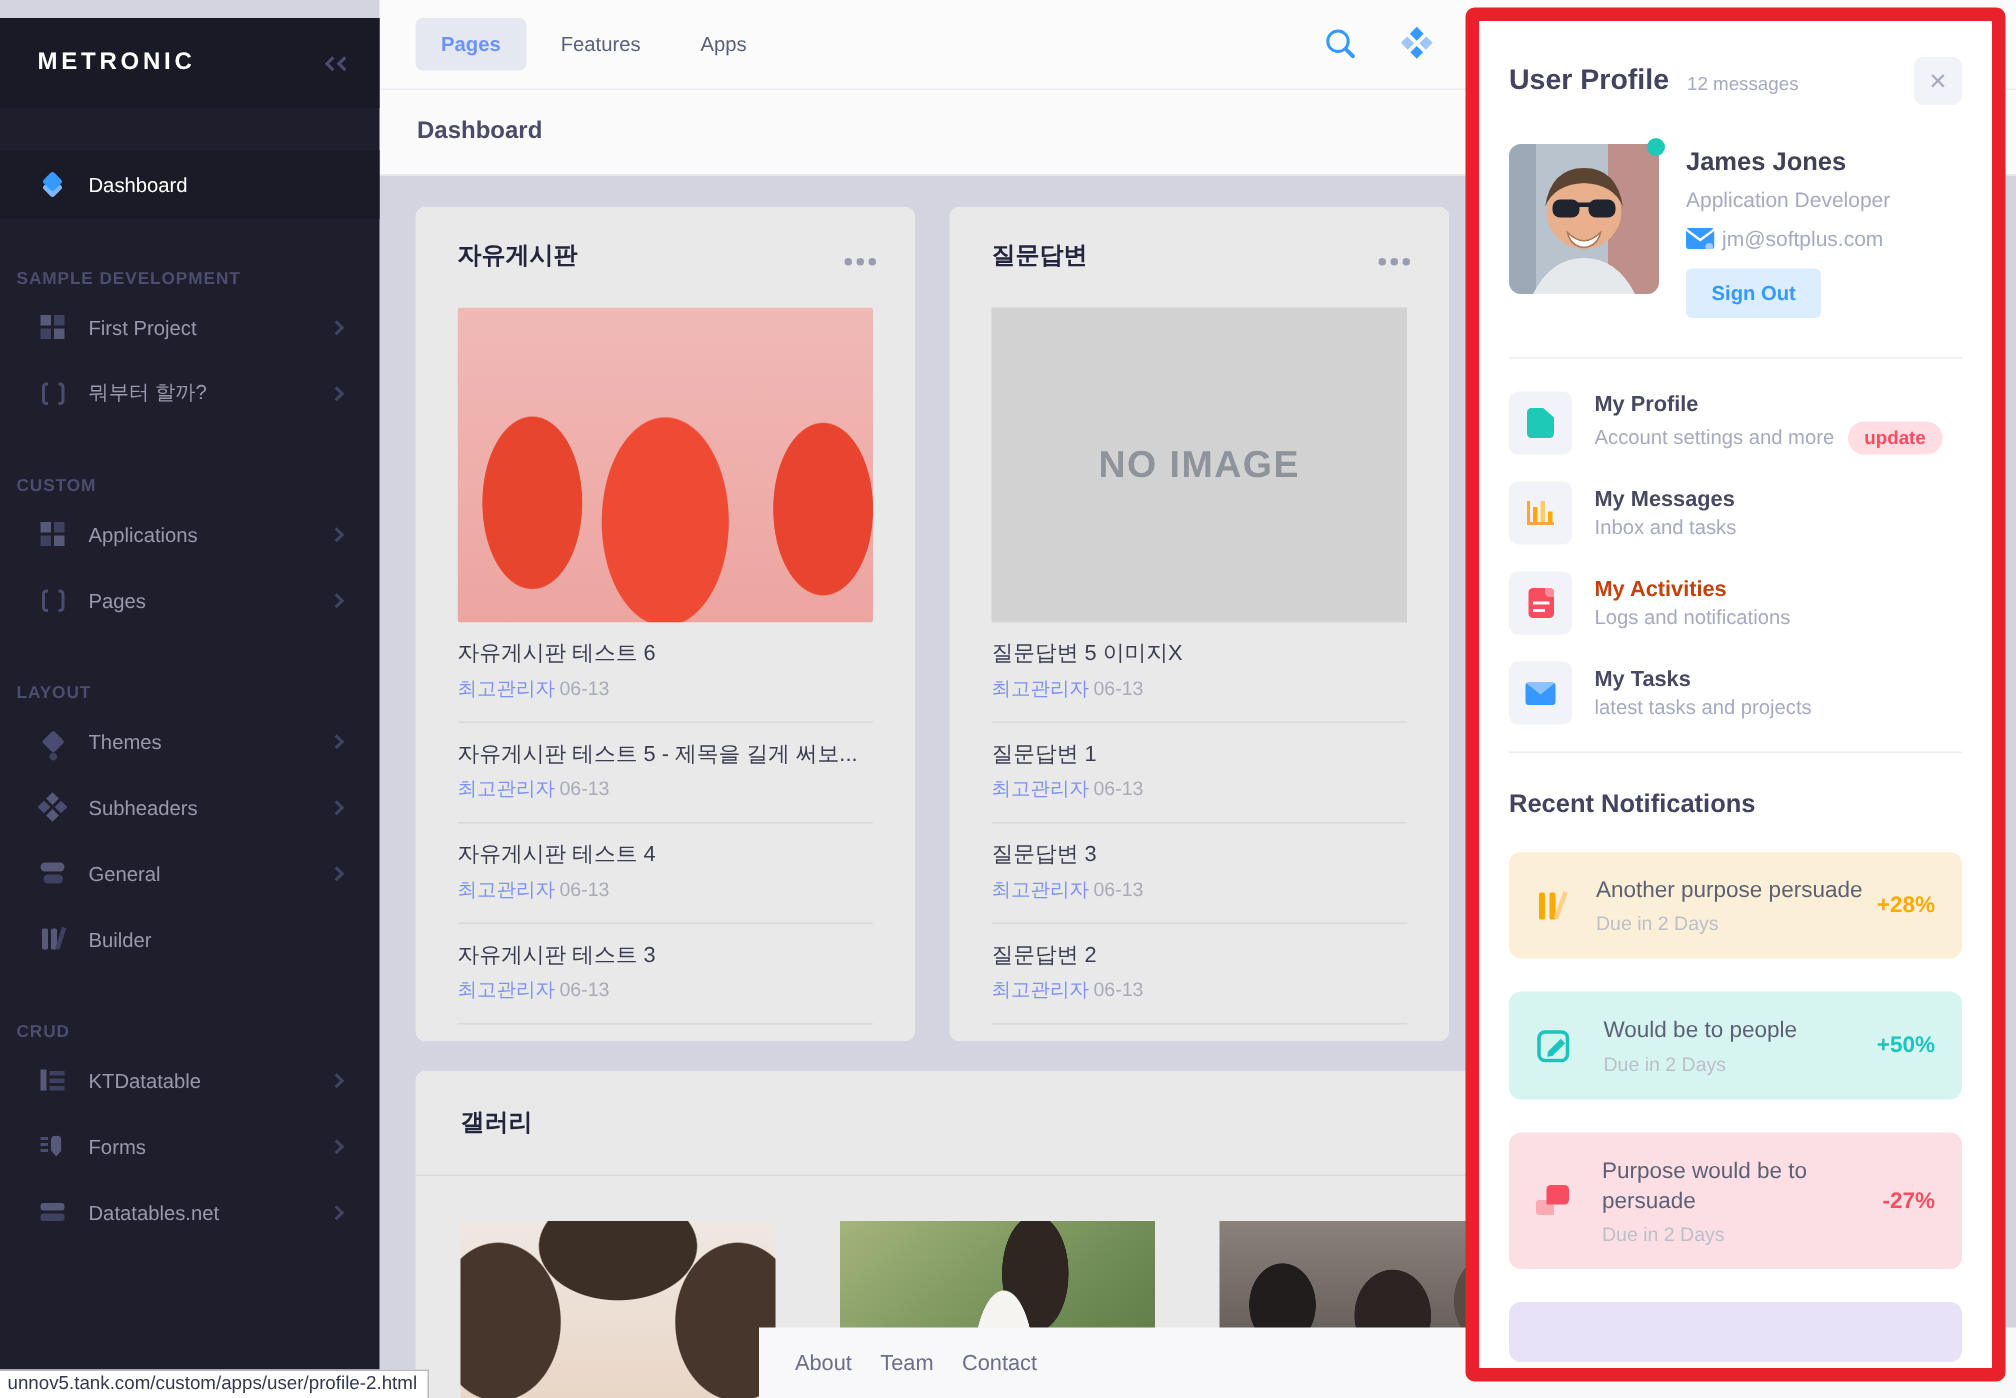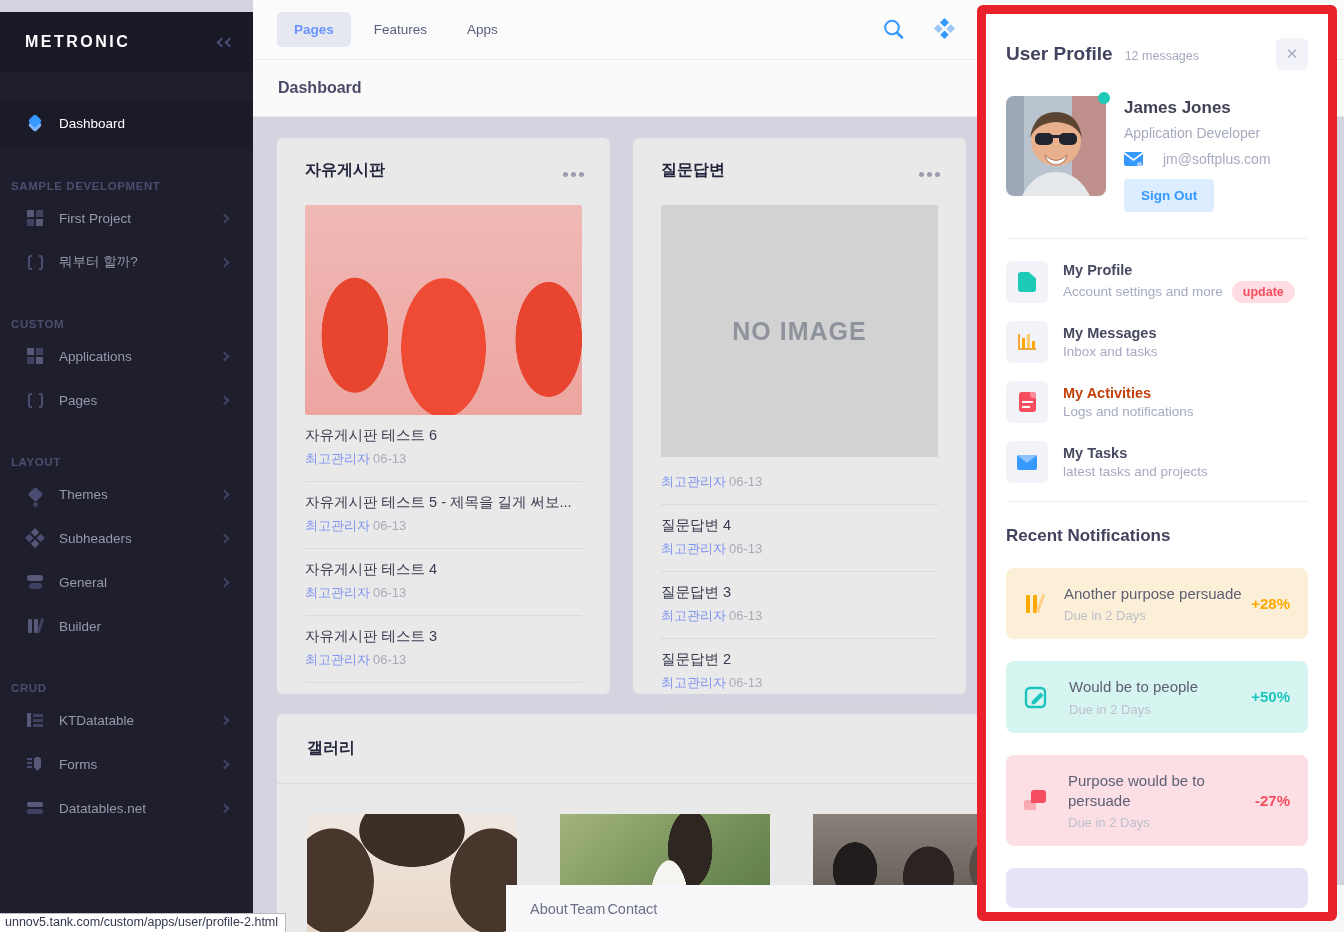--- a/index.html
+++ b/index.html
@@ -66,55 +66,55 @@
   .cards-row{display:flex;gap:23px;padding:20px 24px 0}
   .card{background:#e9e9e9;border-radius:6px;width:333px;height:556px;padding:22px 28px;flex:none}
   .card-head{display:flex;align-items:flex-start;justify-content:space-between}
   .card-title{font-size:16px;font-weight:bold;color:#23253c}
   .dots{width:5px;height:5px;border-radius:50%;background:#9a9db0;box-shadow:-8px 0 0 #9a9db0,8px 0 0 #9a9db0;margin:12px 6px 0 0;cursor:pointer}
   .card-photo{margin-top:24px;height:210px;border-radius:2px;background:
     radial-gradient(55px 95px at 18% 62%,#e8452f 0 60%,transparent 61%),
     radial-gradient(70px 115px at 50% 68%,#ef4a33 0 60%,transparent 61%),
     radial-gradient(55px 95px at 88% 64%,#e84430 0 60%,transparent 61%),
     linear-gradient(#f0b9b6,#eda5a0)}
-  .noimage{margin-top:24px;height:252px;background:#d2d2d2;display:flex;align-items:center;justify-content:center;font-size:25px;font-weight:bold;color:#8e939c;letter-spacing:1px}
+  .noimage{margin-top:24px;height:210px;background:#d2d2d2;display:flex;align-items:center;justify-content:center;font-size:25px;font-weight:bold;color:#8e939c;letter-spacing:1px}
   .b-item{padding:11px 0 13px;border-bottom:1px solid #dadadd;cursor:pointer}
   .b-title{font-size:14.5px;color:#3a3c50;white-space:nowrap;overflow:hidden}
   .b-meta{margin-top:5px;font-size:13px}
   .b-author{color:#7d92f0;cursor:pointer}
   .b-date{color:#a9abb8;margin-left:3px}
 
   .gallery-card{margin:20px 24px 0;background:#e9e9e9;border-radius:6px;height:240px;width:1043px}
   .gallery-head{height:70px;border-bottom:1px solid #dadadd;display:flex;align-items:center;padding:0 30px}
   .gallery-body{display:flex;gap:43px;padding:30px}
   .g-photo{width:210px;height:140px;flex:none;cursor:pointer}
   .g1{background:radial-gradient(75px 95px at 12% 48%,#46362c 0 55%,transparent 56%),radial-gradient(75px 95px at 88% 48%,#46362c 0 55%,transparent 56%),radial-gradient(95px 65px at 50% 12%,#3c2f26 0 55%,transparent 56%),linear-gradient(#efe8e2,#e8d3c2)}
   .g2{background:radial-gradient(34px 90px at 52% 72%,#f5f4f0 0 60%,transparent 61%),radial-gradient(40px 70px at 62% 25%,#2e2620 0 55%,transparent 56%),linear-gradient(140deg,#a3b47c,#6c8a52 60%,#587241)}
   .g3{background:radial-gradient(40px 50px at 20% 40%,#211d1c 0 55%,transparent 56%),radial-gradient(46px 55px at 55% 45%,#2b2423 0 55%,transparent 56%),radial-gradient(40px 52px at 85% 38%,#564c44 0 55%,transparent 56%),linear-gradient(#8a817a,#4a433f)}
 
-  .footer{position:absolute;left:253px;right:0;bottom:0;height:47px;background:#f8f8fa;display:flex;align-items:center;padding-left:24px;gap:2px;z-index:7}
+  .footer{position:absolute;left:253px;right:0;bottom:0;height:47px;background:#f8f8fa;display:flex;align-items:center;padding-left:24px;gap:19px;z-index:7}
   .f-link{font-size:14.5px;color:#6b6f87;cursor:pointer}
 
   .status-tip{position:absolute;left:0;bottom:0;height:19px;background:#fff;border:1px solid #b9b9c0;border-left:none;border-bottom:none;padding:1px 7px 0 5px;font-size:12.5px;color:#33384f;z-index:30;white-space:nowrap}
 
   
   .panel-frame{position:absolute;left:977px;top:5px;width:360px;height:916px;border:9px solid #e9212a;border-radius:6px;background:#fff;z-index:20}
   .panel-inner{height:100%;padding:24px 20px;overflow:hidden;position:relative}
   .p-head{display:flex;align-items:center}
   .p-title{font-size:19px;font-weight:bold;color:#42435f}
   .p-sub{font-size:12.5px;color:#a6aabe;margin-left:12px;margin-top:4px;flex:1}
   .p-close{width:32px;height:32px;border-radius:6px;background:#f2f3f8;color:#a6aabe;font-size:15px;display:flex;align-items:center;justify-content:center;cursor:pointer}
   .profile{display:flex;margin-top:26px}
   .avatar-wrap{position:relative;flex:none}
   .avatar{width:100px;height:100px;border-radius:8px;overflow:hidden;display:block}
   .status-dot{position:absolute;right:-4px;top:-4px;width:12px;height:12px;border-radius:50%;background:#1dc9b7}
   .p-info{margin-left:18px;padding-top:2px}
   .p-name{font-size:17px;font-weight:bold;color:#404254;cursor:pointer}
   .p-role{font-size:14px;color:#a6aabe;margin-top:7px}
-  .p-email{display:flex;align-items:center;gap:20px;margin-top:10px;font-size:14px;color:#a6aabe;cursor:pointer}
+  .p-email{display:flex;align-items:center;gap:5px;margin-top:10px;font-size:14px;color:#a6aabe;cursor:pointer}
   .signout{margin-top:12px;display:inline-block;background:#dcedff;color:#3699ff;font-weight:bold;font-size:13.5px;padding:9px 17px;border-radius:4px;border:none;cursor:pointer;font-family:inherit}
   .p-divider{border-top:1px solid #eceef5;margin-top:26px}
   .p-menu{margin-top:22px}
   .pm-item{display:flex;align-items:center;margin-bottom:18px;cursor:pointer}
   .pi{width:42px;height:42px;background:#f2f3f8;border-radius:6px;display:flex;align-items:center;justify-content:center;flex:none}
   .pm-text{margin-left:15px}
   .pm-title{font-size:14.5px;font-weight:bold;color:#474961}
   .pm-title.blue{color:#c2410c}
   .pm-desc{font-size:13.5px;color:#a6aabe;margin-top:3px;display:flex;align-items:center}
   .badge{background:#ffdde2;color:#f64e60;font-weight:bold;font-size:12.5px;padding:4px 11px;border-radius:11px;margin-left:9px}
@@ -295,24 +295,25 @@
         </div>
       </div>
 
       <div class="card">
         <div class="card-head">
           <span class="card-title">질문답변</span>
           <span class="dots"></span>
         </div>
         <div class="noimage">NO IMAGE</div>
         <div class="b-item">
-          <div class="b-meta"><span class="b-author">최고관리자</span><span class="b-date">06-13</span></div>
-        </div>
-        <div class="b-item">
-          <div class="b-title">질문답변 4</div>
+          <div class="b-title">질문답변 5 이미지X</div>
+          <div class="b-meta"><span class="b-author">최고관리자</span><span class="b-date">06-13</span></div>
+        </div>
+        <div class="b-item">
+          <div class="b-title">질문답변 1</div>
           <div class="b-meta"><span class="b-author">최고관리자</span><span class="b-date">06-13</span></div>
         </div>
         <div class="b-item">
           <div class="b-title">질문답변 3</div>
           <div class="b-meta"><span class="b-author">최고관리자</span><span class="b-date">06-13</span></div>
         </div>
         <div class="b-item">
           <div class="b-title">질문답변 2</div>
           <div class="b-meta"><span class="b-author">최고관리자</span><span class="b-date">06-13</span></div>
         </div>

